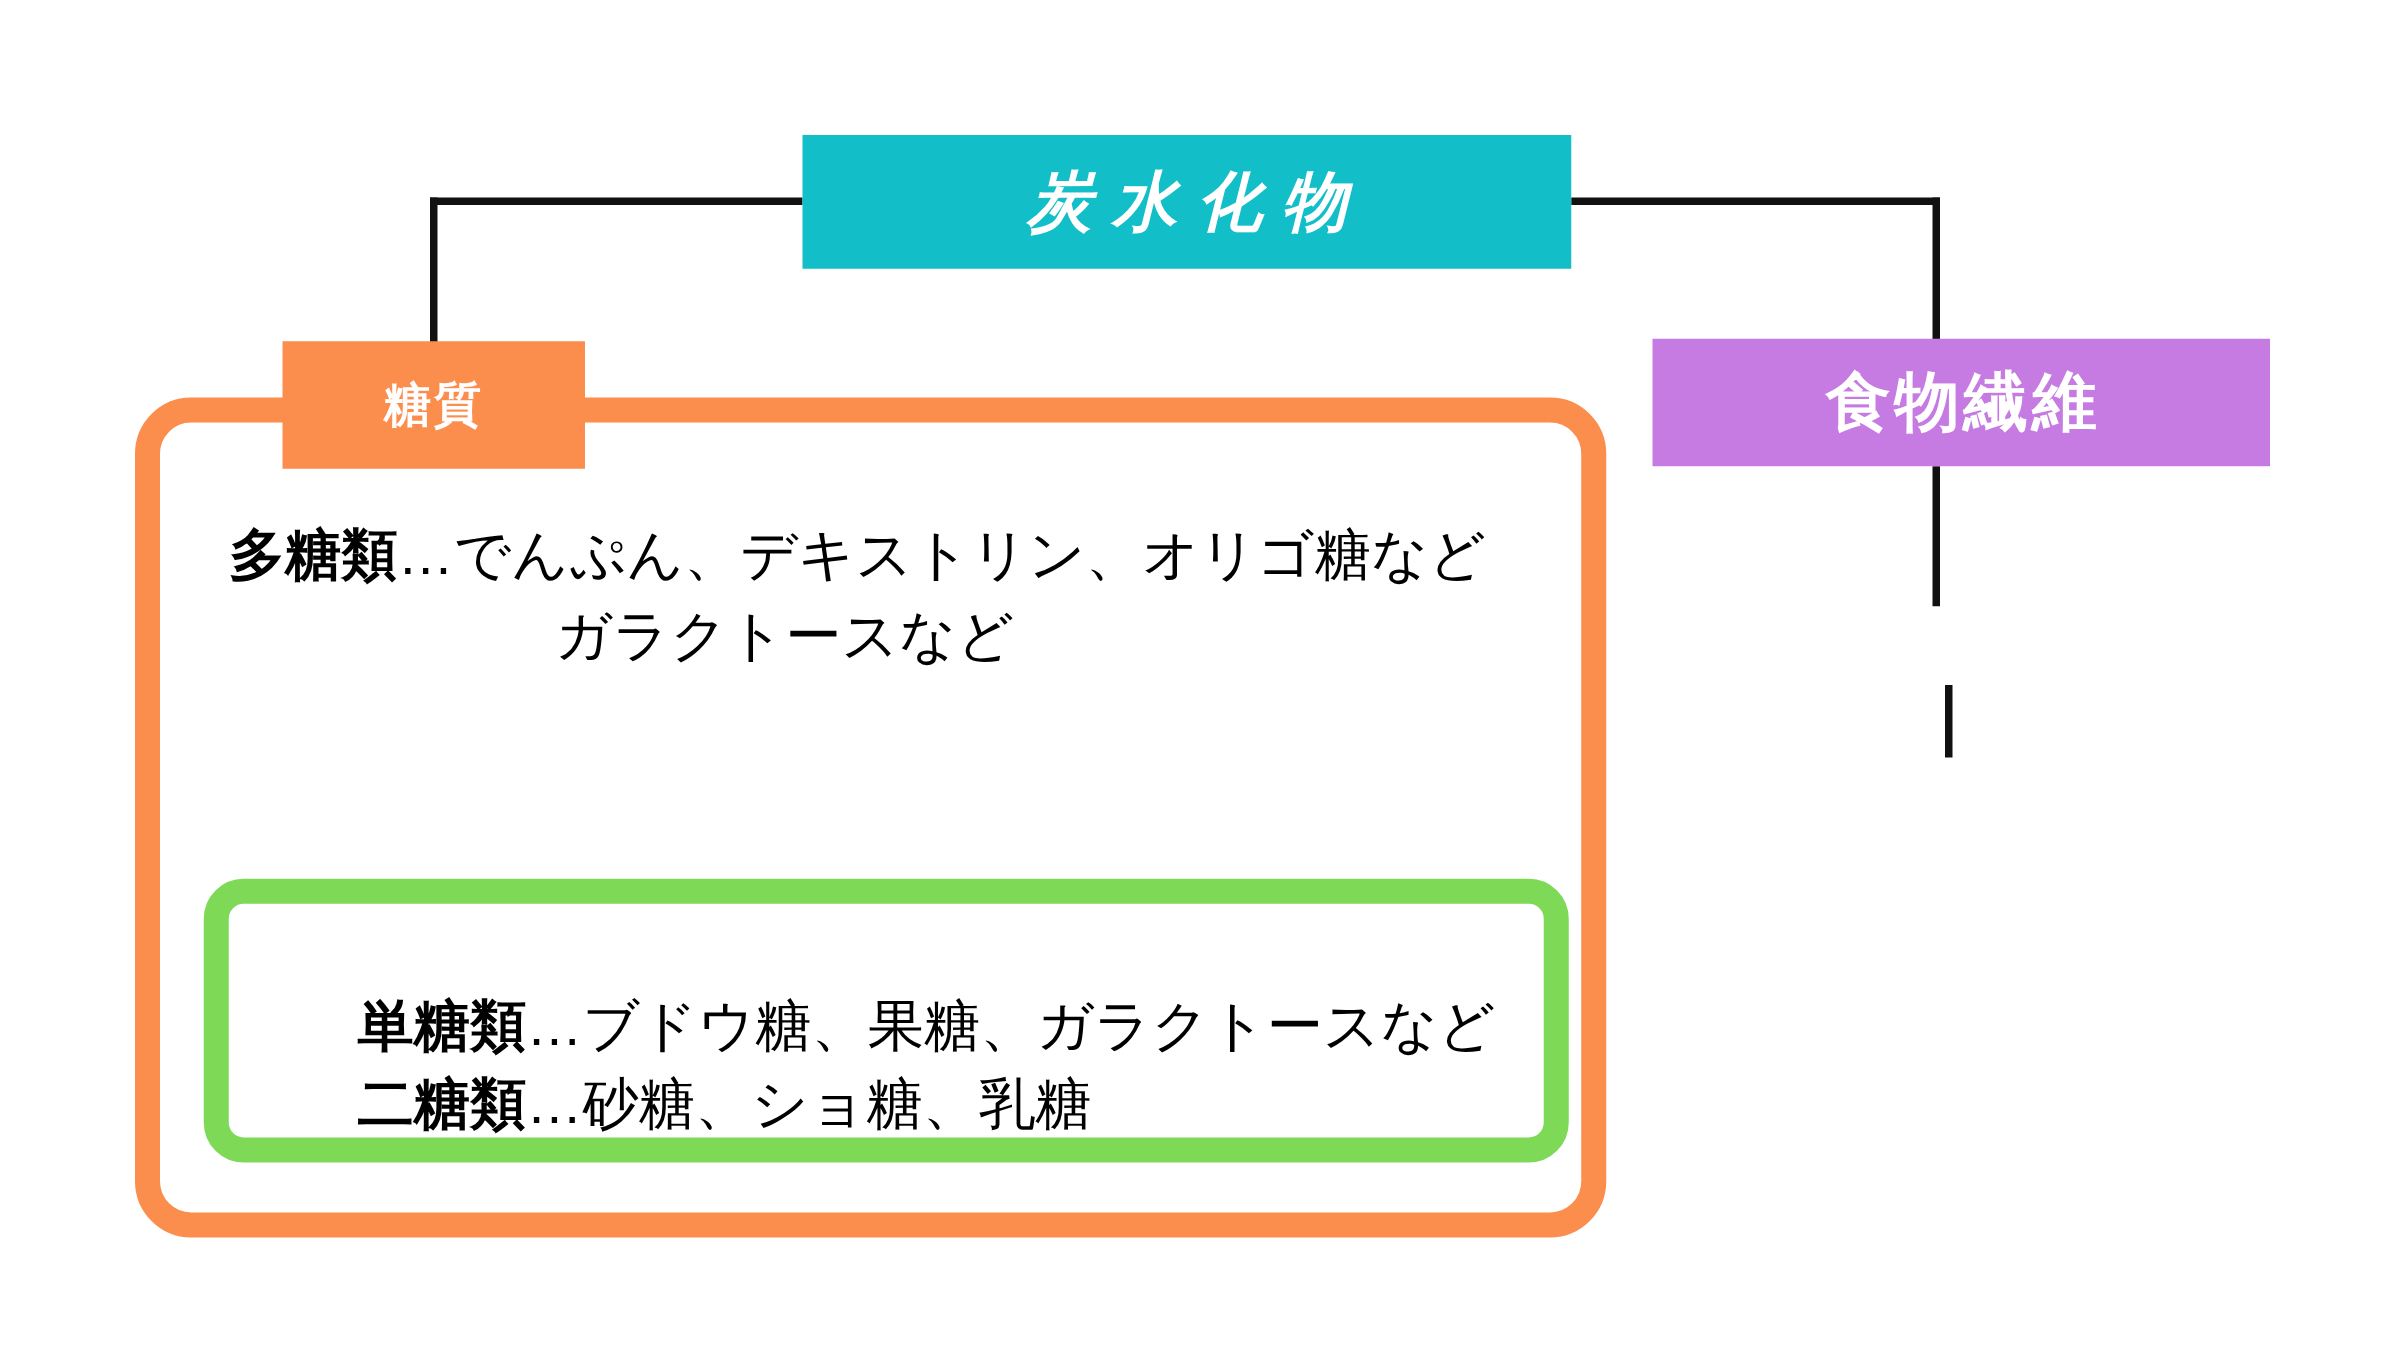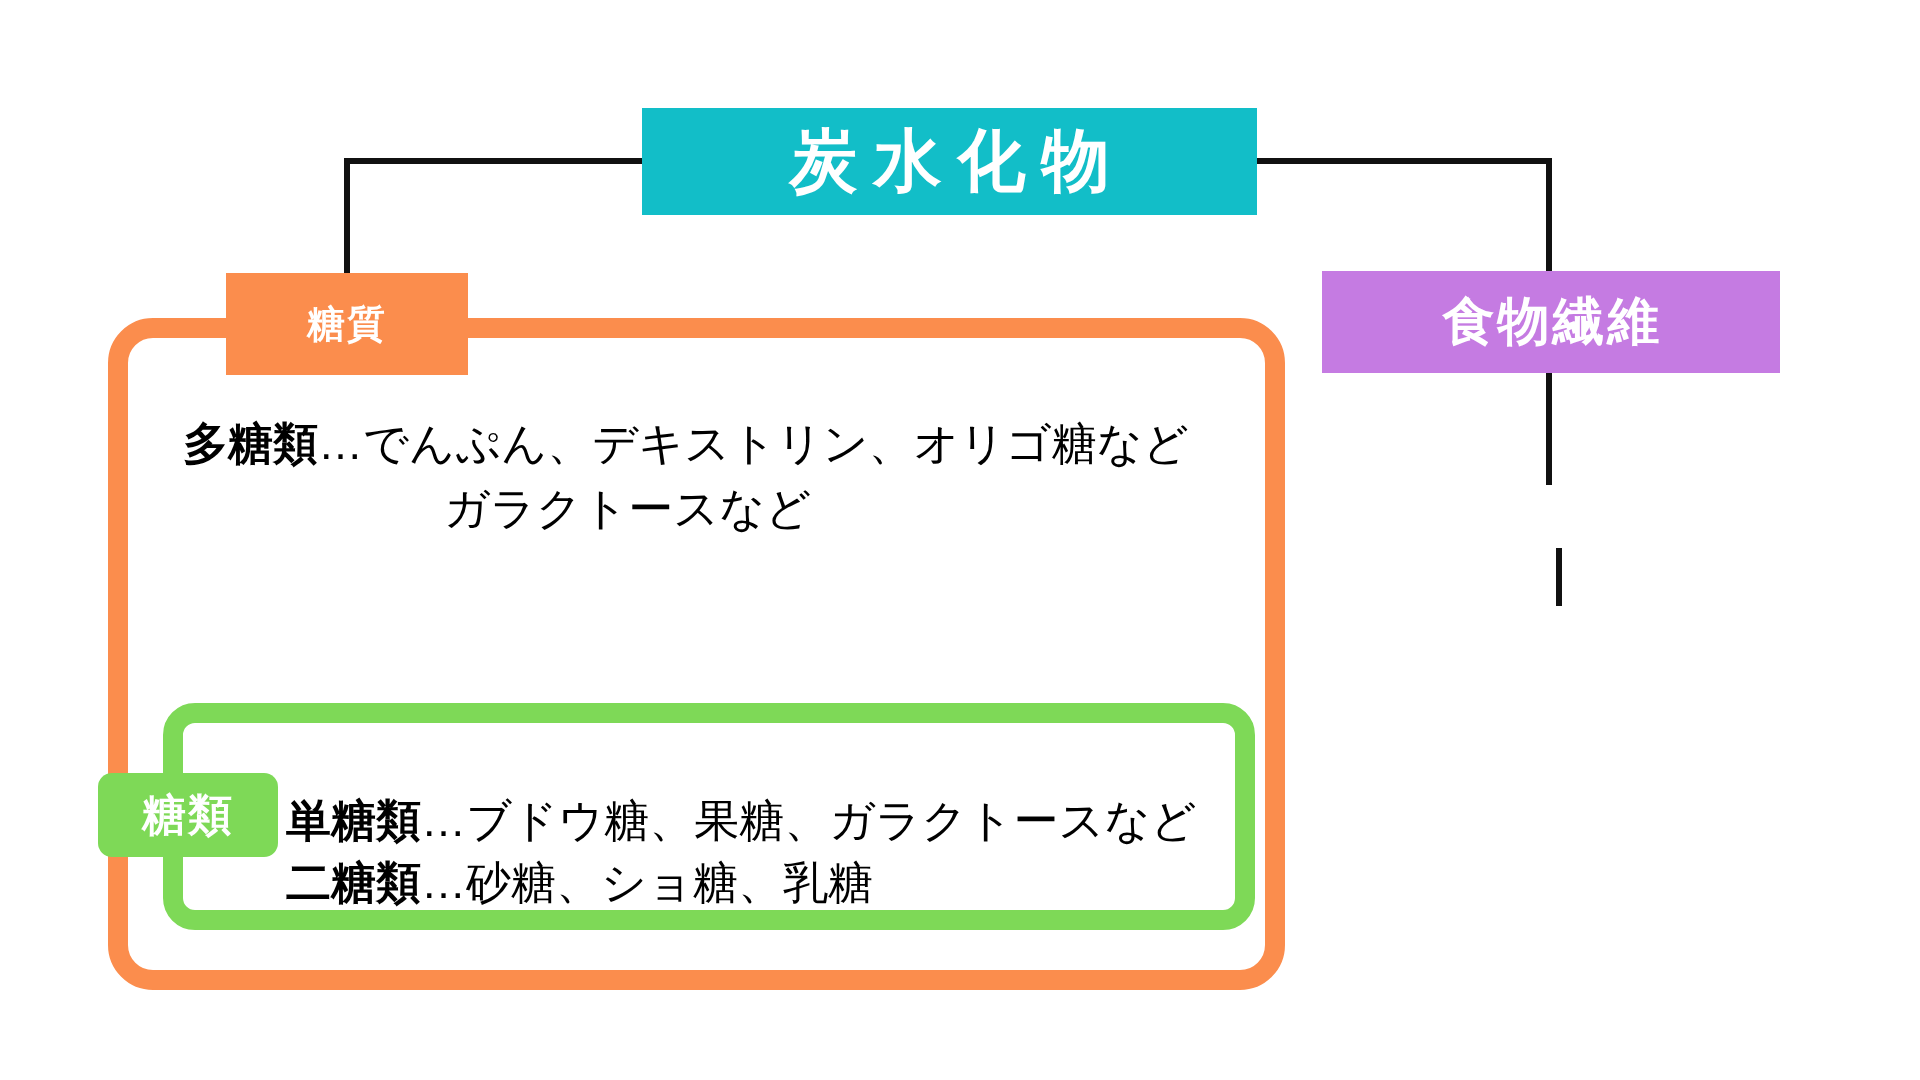--- a/index.html
+++ b/index.html
@@ -5,23 +5,23 @@
   html,body{margin:0;padding:0;background:#ffffff;}
   #stage{
     position:relative;width:1920px;height:1080px;background:#ffffff;overflow:hidden;
     font-family:"Liberation Sans",sans-serif;color:#000;
   }
   .box{position:absolute;display:flex;align-items:center;justify-content:center;}
   .root-box{
     left:642px;top:108px;width:615px;height:107px;
     background:var(--teal,#12bec8);
   }
-  .root-box .lbl{color:#fff;font-weight:bold;font-size:68px;letter-spacing:16px;text-indent:16px;}
+  .root-box .lbl{color:#fff;font-weight:bold;font-size:52px;letter-spacing:16px;text-indent:16px;font-style:italic;}
   .fiber-box{
-    left:1322px;top:271px;width:458px;height:102px;
+    left:1322px;top:271px;width:494px;height:102px;
     background:var(--purple,#c57be2);
   }
   .fiber-box .lbl{color:#fff;font-weight:bold;font-size:52px;letter-spacing:3px;text-indent:3px;}
   .sugars-label{
     left:226px;top:273px;width:242px;height:102px;
     background:var(--orange,#fb8d4d);z-index:3;
   }
   .sugars-label .lbl{color:#fff;font-weight:bold;font-size:38px;letter-spacing:2px;}
   .sugars-container{
     position:absolute;left:108px;top:318px;width:1177px;height:672px;
@@ -86,23 +86,20 @@
   <div class="sugars-text">
     <div class="line">
       <span class="term">多糖類</span><span class="rest">…でんぷん、デキストリン、オリゴ糖など</span>
     </div>
     <div class="line indent">
       <span class="rest">ガラクトースなど</span>
     </div>
   </div>
 
   <div class="types-box"></div>
-  <div class="box types-label">
-    <span class="lbl">糖類</span>
-  </div>
 
   <div class="types-text">
     <div class="line">
       <span class="term">単糖類</span><span class="rest">…ブドウ糖、果糖、ガラクトースなど</span>
     </div>
     <div class="line">
       <span class="term">二糖類</span><span class="rest">…砂糖、ショ糖、乳糖</span>
     </div>
   </div>
 

